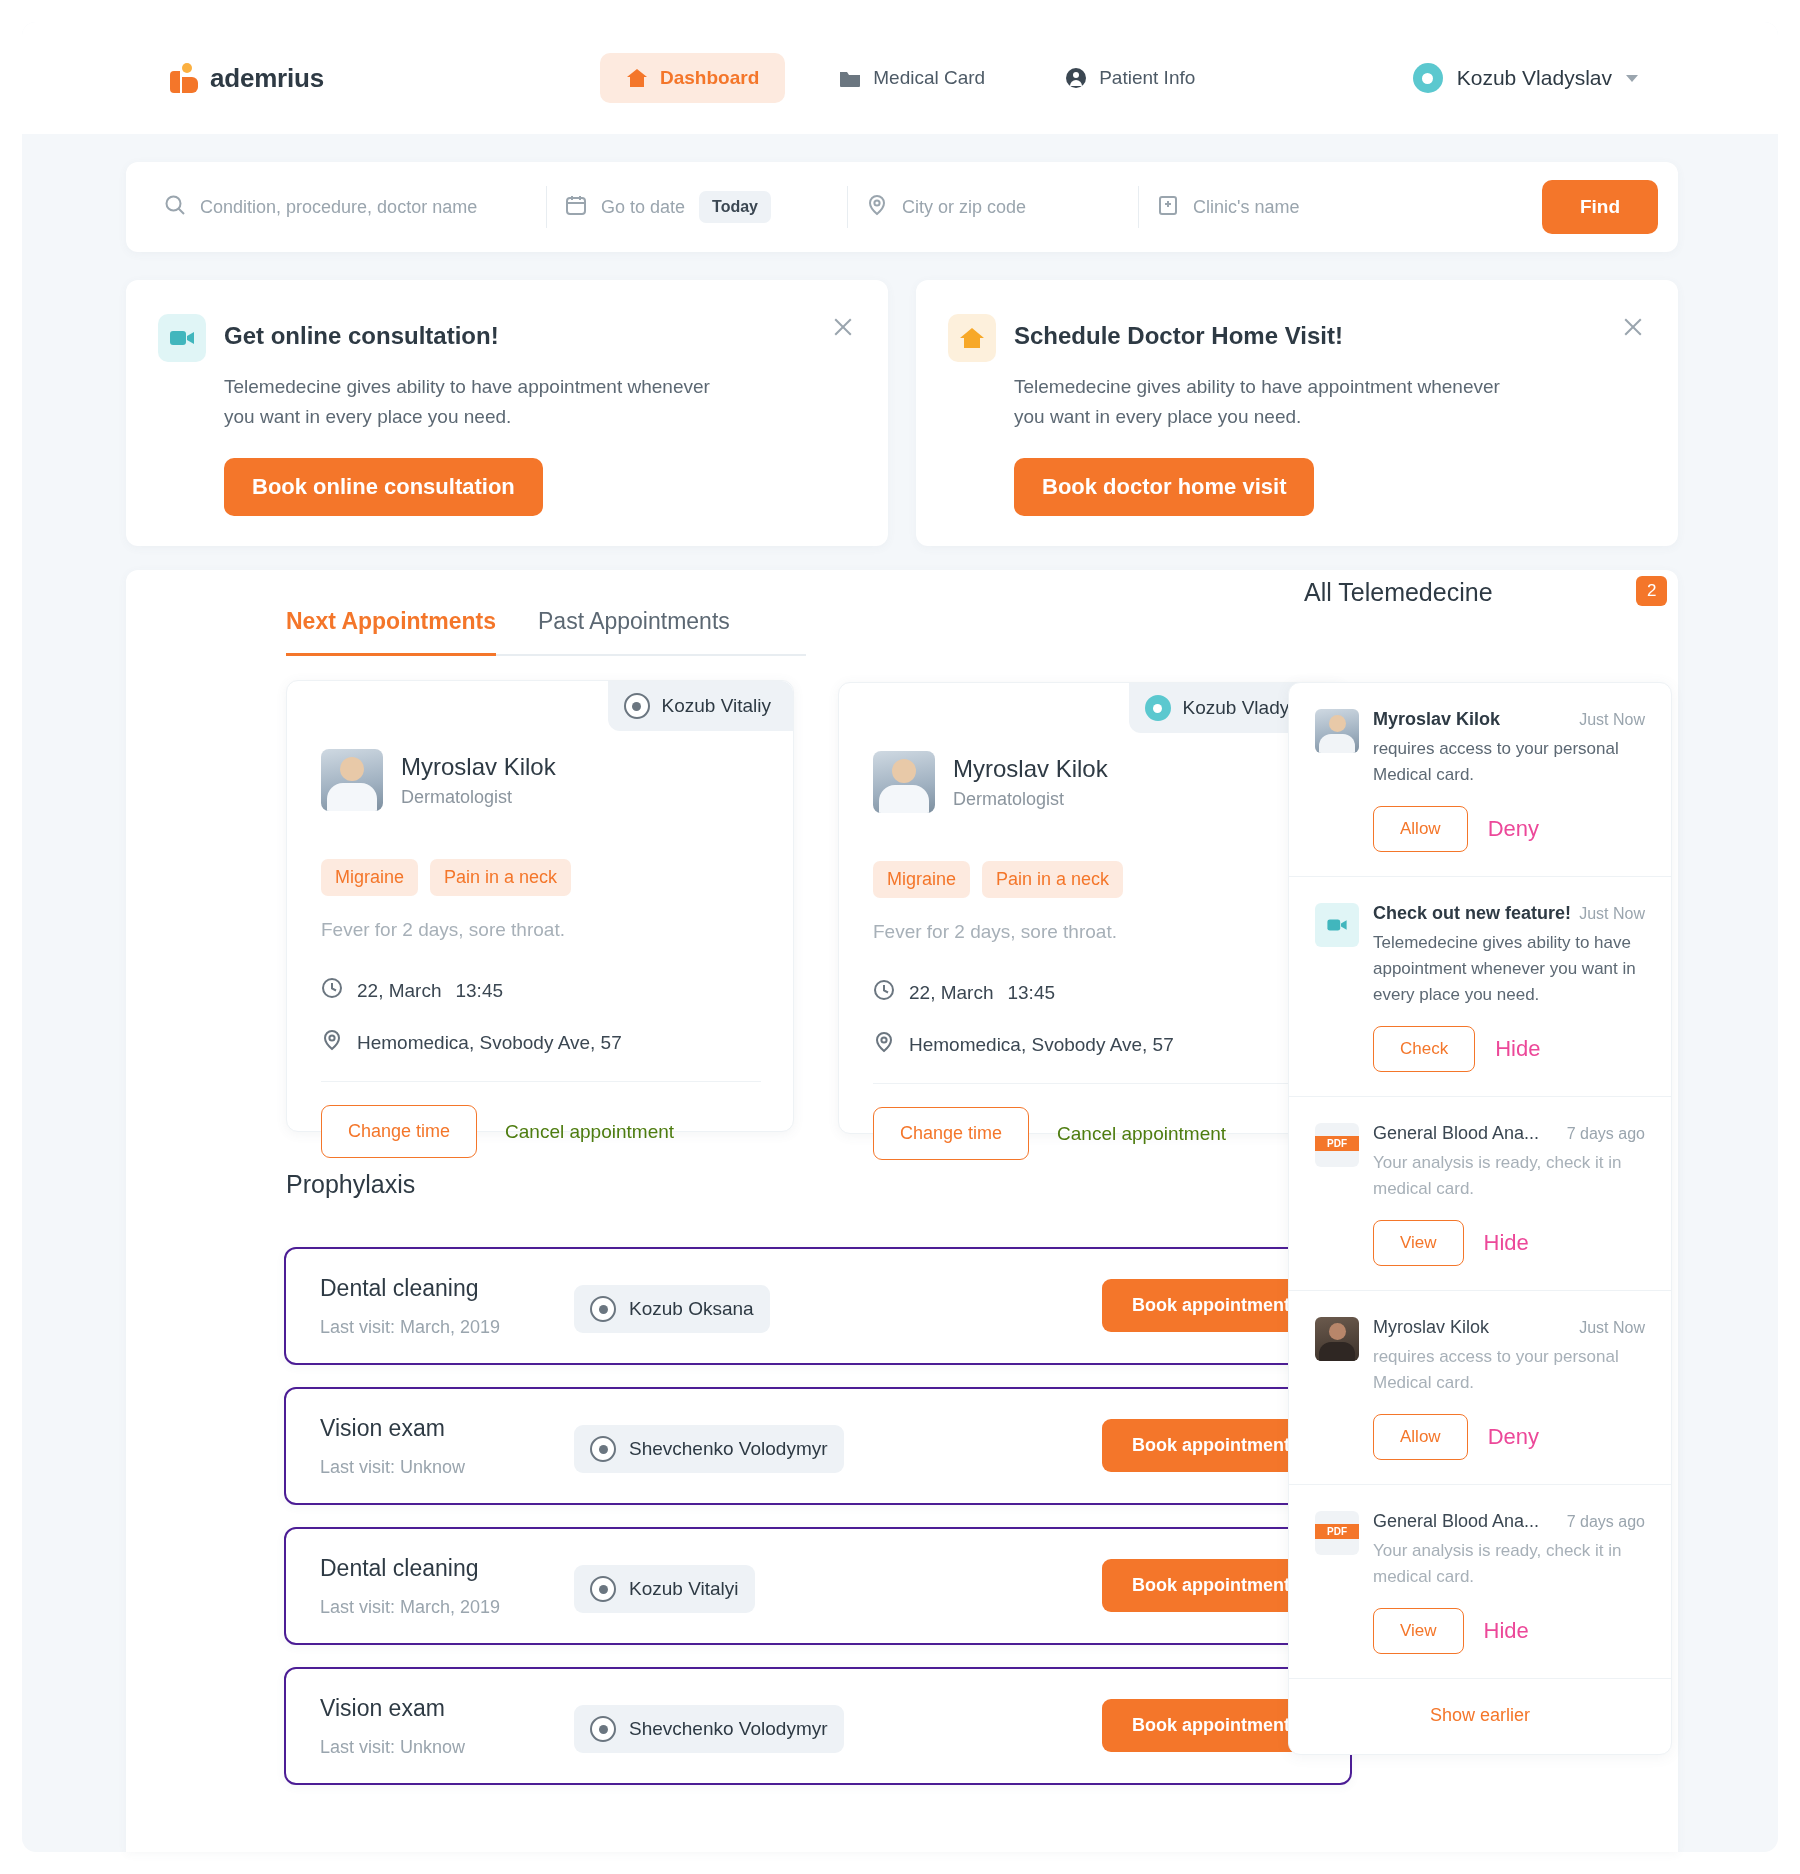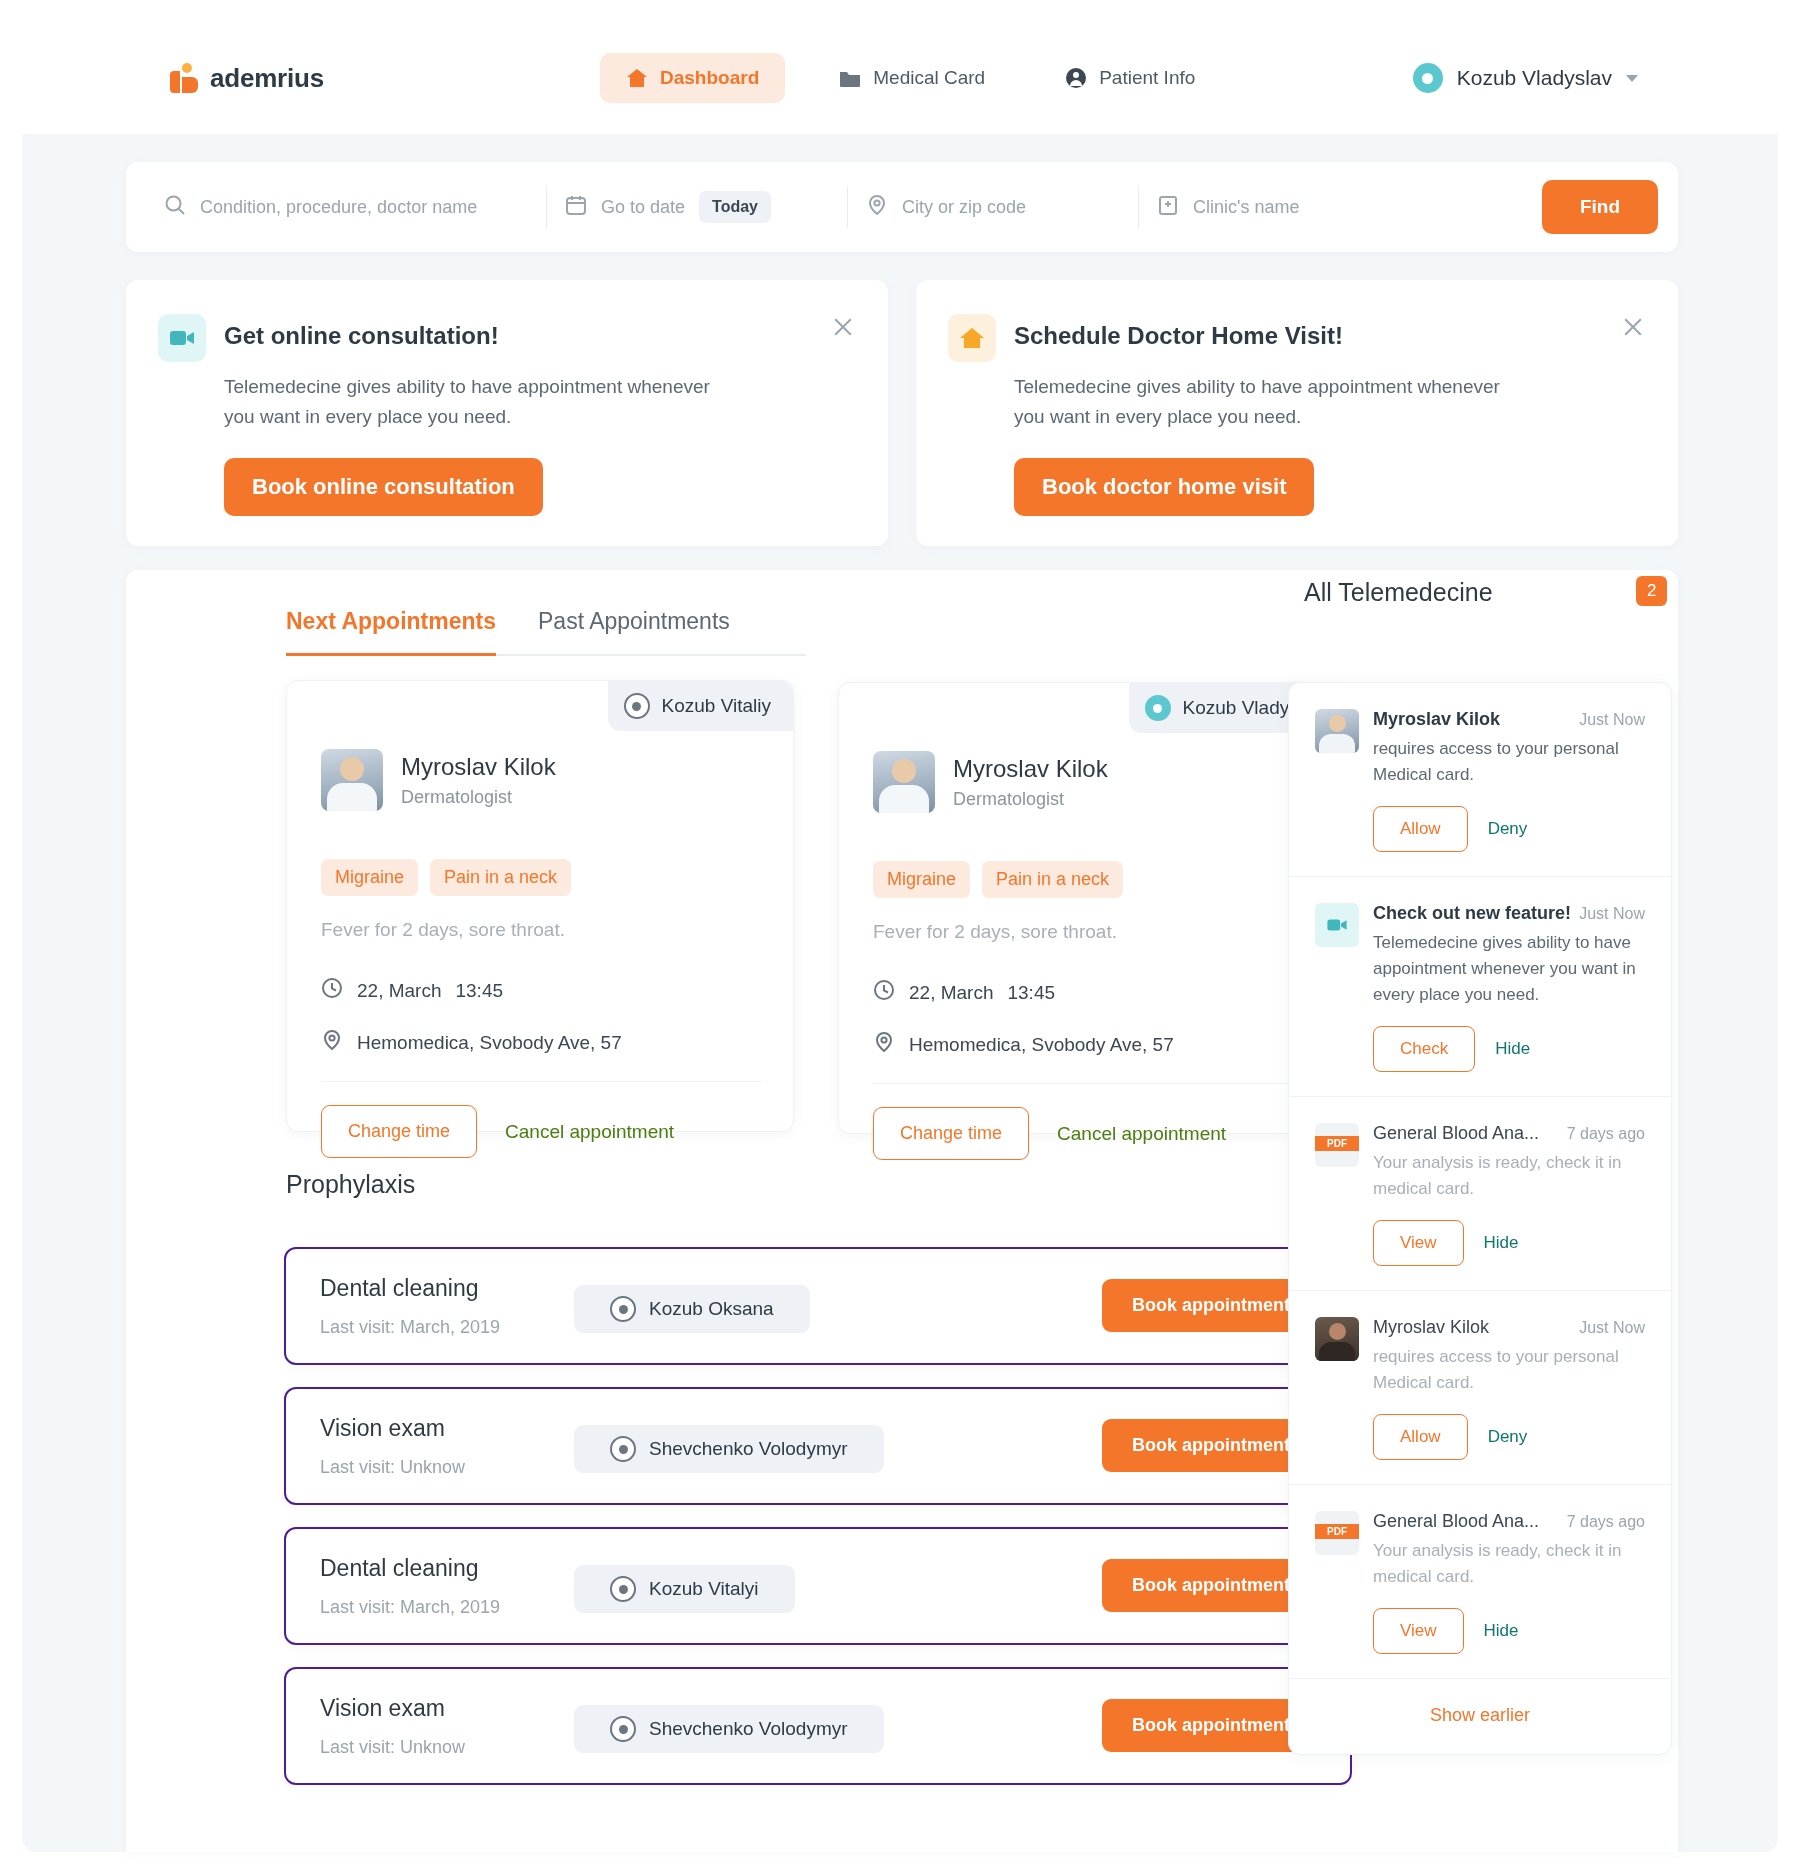--- a/index.html
+++ b/index.html
@@ -389,21 +389,21 @@
     position: absolute;
     left: 34px; top: 68px;
     font-size: 18px;
     color: #9aa5ae;
   }
   .proph-doc {
     position: absolute;
     left: 288px; top: 36px;
     background: #eef2f6;
     border-radius: 9px;
-    padding: 11px 36px;
+    padding: 11px 16px;
     display: flex;
     align-items: center;
     gap: 13px;
     font-size: 19px;
     color: #2e3a44;
   }
   .proph-btn {
     position: absolute;
     right: 30px; top: 30px;
     background: #f4762a;
@@ -517,21 +517,21 @@
     border: 1px solid #f4762a;
     color: #f4762a;
     background: #fff;
     border-radius: 8px;
     padding: 12px 26px;
     font-size: 17px;
     cursor: pointer;
   }
   .n-btn-text {
     background: none; border: none;
-    font-size: 17px; color: #0f766e;
+    font-size: 22px; color: #ec4899;
     cursor: pointer;
   }
   .show-earlier {
     text-align: center;
     padding: 26px 0 28px;
     font-size: 18px;
     color: #f4762a;
     cursor: pointer;
   }
 </style>

